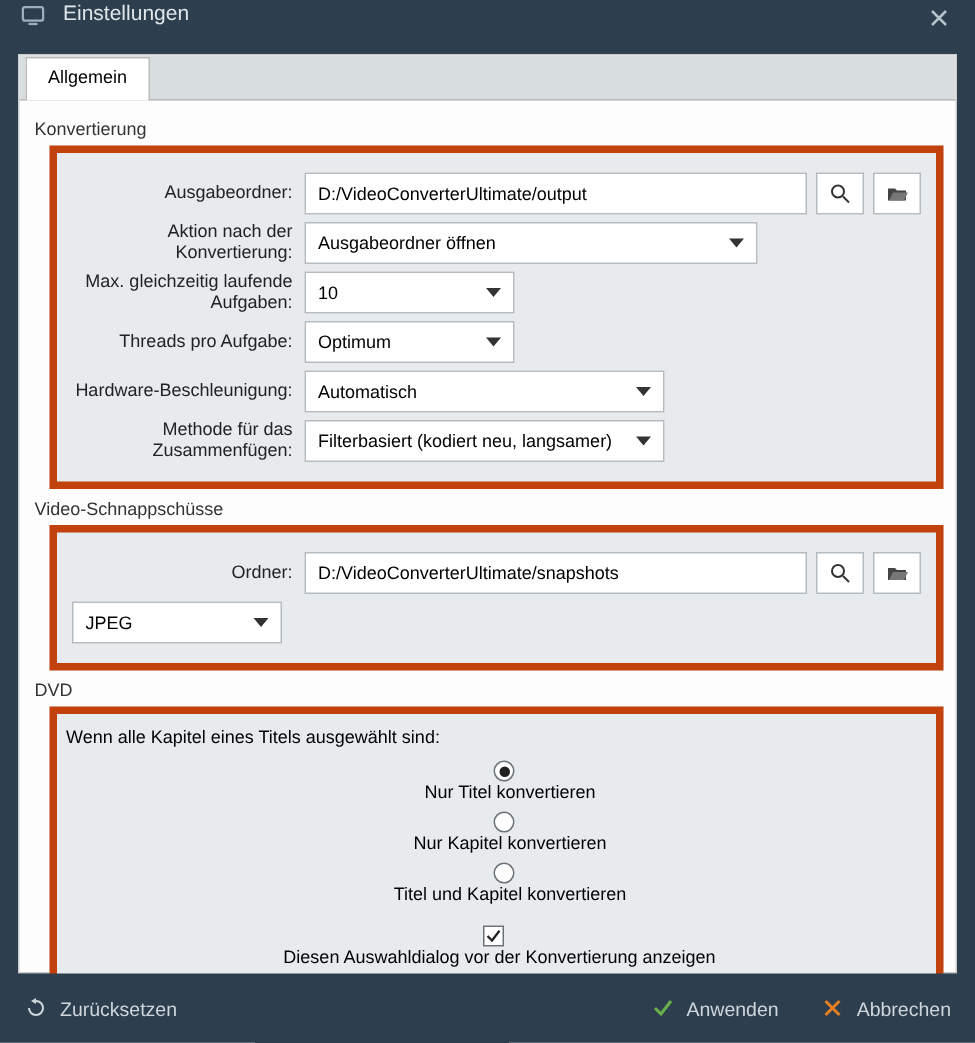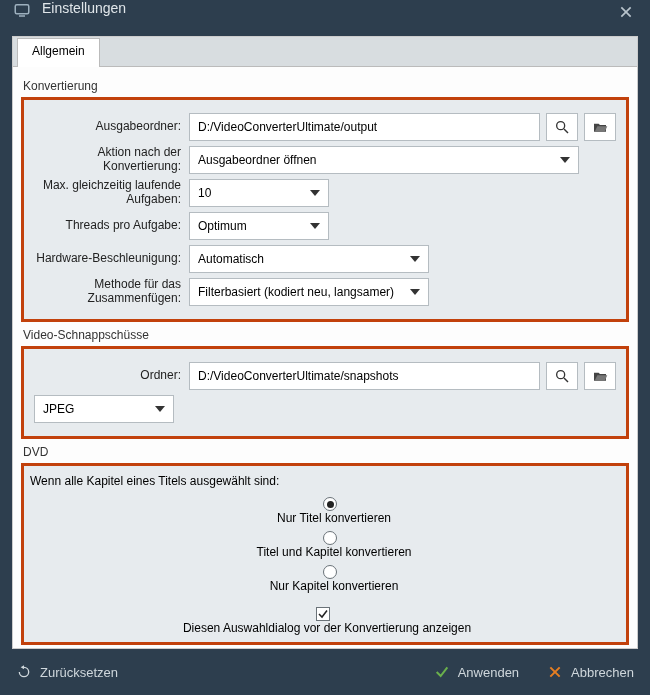--- a/index.html
+++ b/index.html
@@ -7,30 +7,30 @@
 .titlebar { height: 36px; background: #2d3e4e; display: flex; align-items: flex-start; padding: 0 12px; color: #d0d8de; }
 .titlebar-icon { width: 20px; height: 20px; margin-right: 10px; display: flex; align-items: center; justify-content: center; }
 .titlebar-icon svg { width: 18px; height: 18px; }
 .titlebar-title { flex: 1; font-size: 14px; color: #e0e6ea; }
 .titlebar-close { width: 24px; height: 24px; display: flex; align-items: center; justify-content: center; cursor: pointer; }
 .content { position: absolute; top: 36px; left: 12px; right: 12px; bottom: 46px; background: #fdfdfd; border: 1px solid #ccc; }
 .tabstrip { height: 30px; background: #d8dde0; border-bottom: 1px solid #bbb; display: flex; }
 .tab { background: #fff; border: 1px solid #bbb; border-bottom: none; padding: 5px 14px; font-size: 12px; margin-left: 4px; position: relative; top: 1px; cursor: pointer; }
 .body { padding: 6px 8px 10px 8px; }
 .section-title { font-size: 12px; color: #333; padding: 6px 2px 4px 2px; }
-.panel { background: #e7ebee; border: 3px solid #c2410c; padding: 8px 10px; }
+.panel { background: #e7ebee; border: 5px solid #c2410c; padding: 8px 10px; margin-left: 12px; }
 .row { display: flex; align-items: center; margin: 5px 0; }
 .row .label { width: 155px; text-align: right; font-size: 12px; color: #222; padding-right: 8px; line-height: 1.15; }
 .row .control { flex: 1; display: flex; align-items: center; gap: 6px; }
 input.text { height: 28px; border: 1px solid #b5bcc1; background: #fff; font-size: 12px; padding: 0 8px; }
 .text-full { flex: 1; }
 .select { height: 28px; border: 1px solid #b5bcc1; background: #fff; font-size: 12px; padding: 0 8px; display: flex; align-items: center; justify-content: space-between; cursor: pointer; }
 .select-sm { width: 140px; }
 .select-md { width: 240px; }
-.select-lg { width: 390px; }
+.select-lg { width: 302px; }
 .caret { width: 0; height: 0; border-left: 5px solid transparent; border-right: 5px solid transparent; border-top: 6px solid #333; margin-left: 8px; }
 .iconbtn { width: 32px; height: 28px; border: 1px solid #b5bcc1; background: #fff; display: flex; align-items: center; justify-content: center; cursor: pointer; }
 .iconbtn svg { width: 16px; height: 16px; }
 .dvd-body { padding: 8px 6px 4px 6px; }
 .dvd-intro { font-size: 12px; margin-bottom: 6px; }
 .radio-row, .check-row { display: flex; align-items: center; font-size: 12px; padding: 3px 0 3px 18px; flex-direction: column; }
 .radio { width: 14px; height: 14px; border-radius: 50%; border: 1px solid #6a7278; margin-right: 8px; background: #fff; display: flex; align-items: center; justify-content: center; }
 .radio.checked::after { content: ""; width: 7px; height: 7px; border-radius: 50%; background: #222; }
 .checkbox { width: 14px; height: 14px; border: 1px solid #6a7278; margin-right: 8px; background: #fff; display: flex; align-items: center; justify-content: center; }
 .checkbox.checked svg { width: 12px; height: 12px; display: block; }
@@ -165,25 +165,25 @@
 
     <div class="section-title">DVD</div>
     <div class="panel dvd-body">
       <div class="dvd-intro">Wenn alle Kapitel eines Titels ausgewählt sind:</div>
       <div class="radio-row">
         <span class="radio checked"></span>
         <span>Nur Titel konvertieren</span>
       </div>
       <div class="radio-row">
         <span class="radio"></span>
-        <span>Titel und Kapitel konvertieren</span>
+        <span>Nur Kapitel konvertieren</span>
       </div>
       <div class="radio-row">
         <span class="radio"></span>
-        <span>Nur Kapitel konvertieren</span>
+        <span>Titel und Kapitel konvertieren</span>
       </div>
       <div class="check-row">
         <span class="checkbox checked">
           <svg viewBox="0 0 24 24">
               <path d="M4 12 L10 18 L20 5" fill="none" stroke="#222" stroke-width="3"></path>
             </svg>
         </span>
         <span>Diesen Auswahldialog vor der Konvertierung anzeigen</span>
       </div>
     </div>

